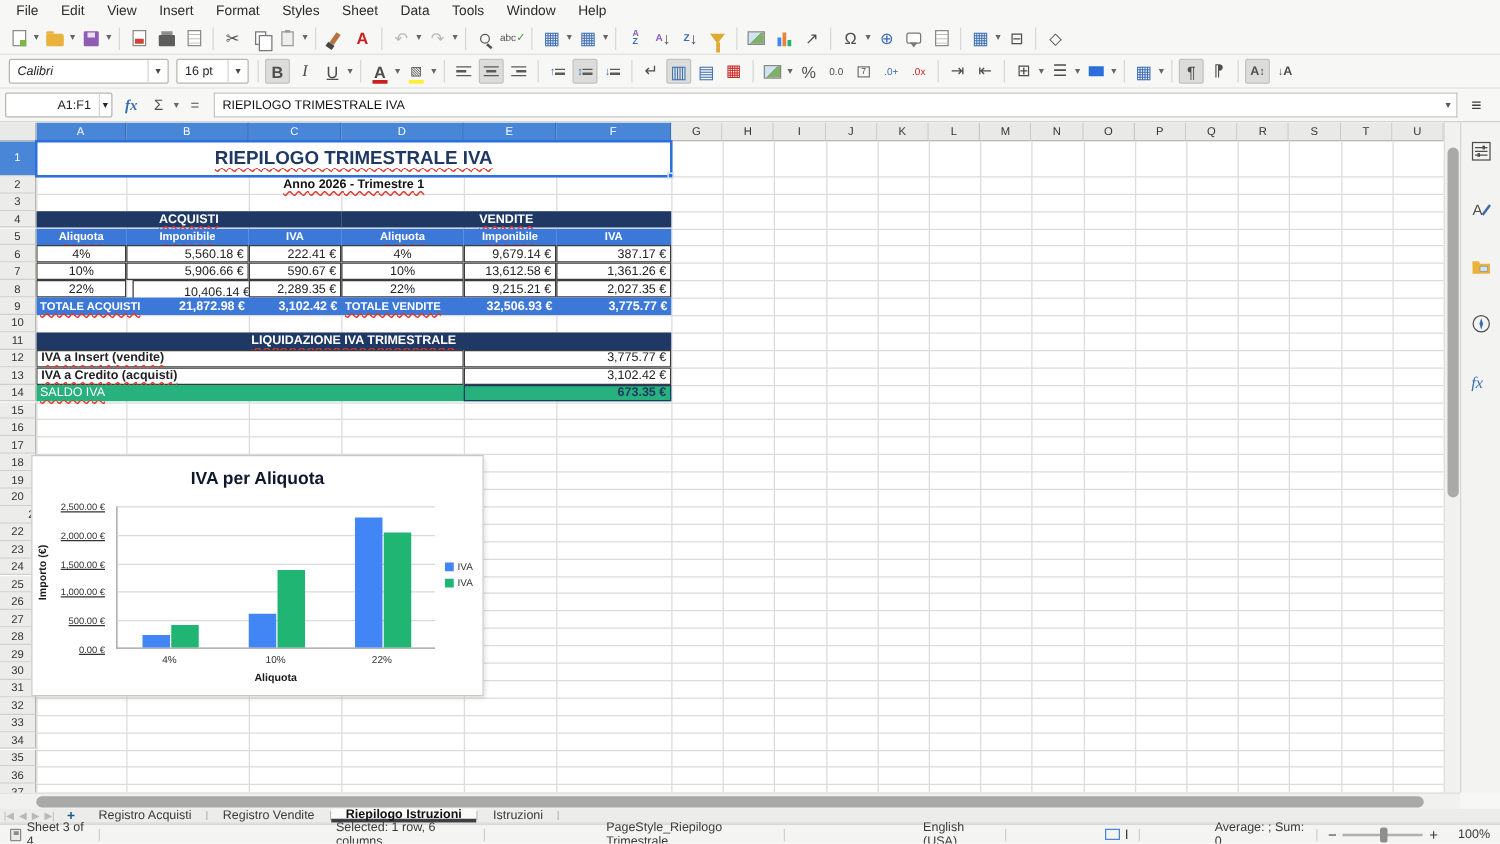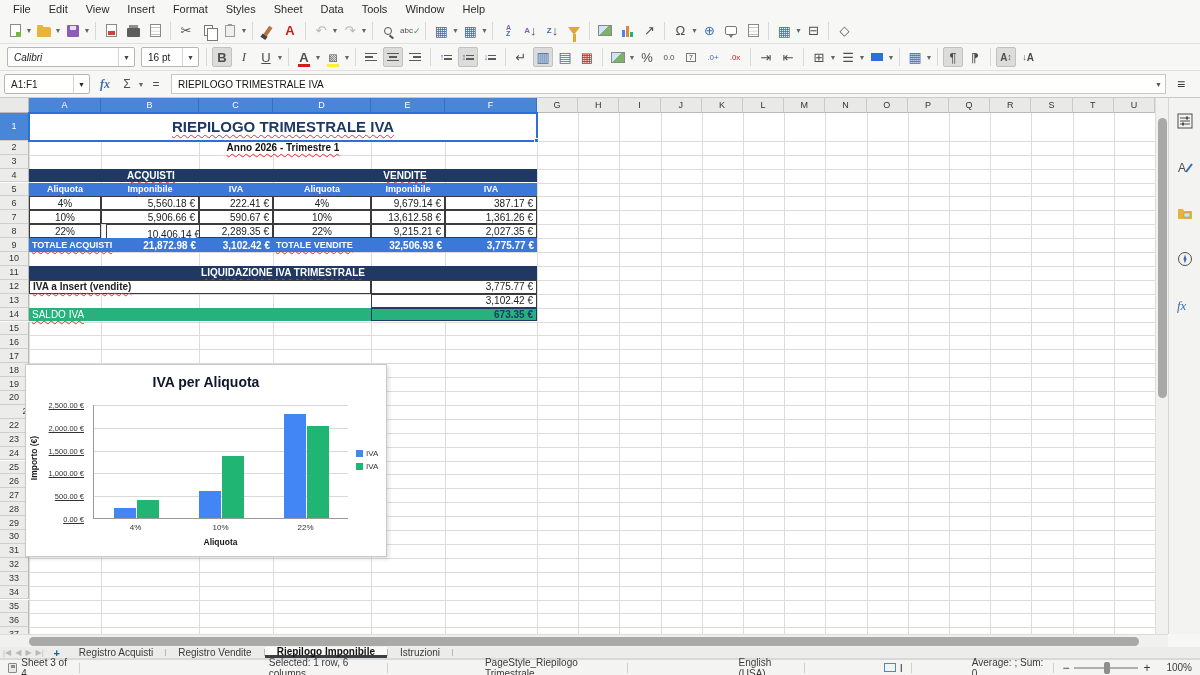--- a/index.html
+++ b/index.html
@@ -66,21 +66,21 @@
   .i-bubble { width:12px; height:9px; border:1px solid #777; border-radius:2px; background:#fff; position:relative; }
   .i-bubble::after { content:""; position:absolute; bottom:-4px; left:2px; border-left:3px solid transparent; border-right:3px solid transparent; border-top:4px solid #777; }
   .i-clipboard { width:10px; height:12px; border:1px solid #9a9a98; background:#efefed; position:relative; }
   .i-clipboard::before { content:""; position:absolute; top:-2px; left:2px; width:4px; height:2px; background:#9a9a98; }
   .stack2 { display:flex; flex-direction:column; line-height:6px; font-size:7px; font-weight:bold; }
   .stack2 .a { color:#8e5bb5; } .stack2 .z { color:#3a6db4; }
 
   
   .fbar { height:27px; display:flex; align-items:center; background:#f7f7f5; border-bottom:1px solid #c9c9c7; padding:0 4px; }
   .namebox { width:86px; height:20px; background:#fff; border:1px solid #b6b6b4; border-radius:2px; display:flex; align-items:center; font-size:10px; }
-  .namebox .val { flex:1; padding:0 6px; }
+  .namebox .val { flex:1; padding:0 6px;margin-left:35px; }
   .fx-btns { display:flex; align-items:center; margin:0 4px; }
   .fx-btns .ic { font-size:12px; }
   .fxi { color:#3a6db4; font-style:italic; font-family:"Liberation Serif",serif; font-weight:bold; }
   .finput { flex:1; height:20px; background:#fff; border:1px solid #c6c6c4; border-right:none; display:flex; align-items:center; font-size:10px; padding:0 6px; color:#111; }
   .fexp { width:14px; height:20px; background:#fff; border:1px solid #c6c6c4; border-left:none; display:flex; align-items:center; justify-content:center; font-size:7px; color:#555; }
   .hamburger { width:30px; display:flex; align-items:center; justify-content:center; font-size:14px; color:#3c3c3a; }
 
   
   .sheet { position:absolute; left:0; top:98px; width:1155px; height:536px; background:#fff; overflow:hidden; }
   .corner { position:absolute; left:0; top:0; width:29px; height:15px; background:#e9e9e7; border-right:1px solid #b9b9b7; border-bottom:1px solid #b9b9b7; z-index:5; }
@@ -595,20 +595,21 @@
     <div class="cell txl hdr5 nowrap sq" style="color: rgb(255, 255, 255); font-weight: bold; z-index: 3; left: 29px; width: 72px; top: 140.1px; height: 13.9px;">TOTALE ACQUISTI</div>
     <div class="cell txr" style="color: rgb(255, 255, 255); font-weight: bold; z-index: 3; left: 101px; width: 98px; top: 140.1px; height: 13.9px;">21,872.98 €</div>
     <div class="cell txr" style="color: rgb(255, 255, 255); font-weight: bold; z-index: 3; left: 199px; width: 74px; top: 140.1px; height: 13.9px;">3,102.42 €</div>
     <div class="cell txl hdr5 nowrap sq" style="color: rgb(255, 255, 255); font-weight: bold; z-index: 3; left: 273px; width: 98px; top: 140.1px; height: 13.9px;">TOTALE VENDITE</div>
     <div class="cell txr" style="color: rgb(255, 255, 255); font-weight: bold; z-index: 3; left: 371px; width: 74px; top: 140.1px; height: 13.9px;">32,506.93 €</div>
     <div class="cell txr" style="color: rgb(255, 255, 255); font-weight: bold; z-index: 3; left: 445px; width: 92px; top: 140.1px; height: 13.9px;">3,775.77 €</div>
 
     <div class="cell navybg txc sq" style="left: 29px; width: 508px; top: 167.9px; height: 13.9px;">LIQUIDAZIONE IVA TRIMESTRALE</div>
     <div class="cell whitebg txl bdr sq" style="font-weight: bold; left: 29px; width: 342px; top: 181.8px; height: 13.9px;">IVA a Insert (vendite)</div>
     <div class="cell whitebg txr bdr" style="left: 371px; width: 166px; top: 181.8px; height: 13.9px;">3,775.77 €</div>
+    <div class="cell whitebg txl bdr sq" style="font-weight: bold; left: 29px; width: 342px; top: 195.7px; height: 13.9px;">IVA a Credito (acquisti)</div>
     <div class="cell whitebg txr bdr" style="left: 371px; width: 166px; top: 195.7px; height: 13.9px;">3,102.42 €</div>
     <div class="cell greenbg" style="left: 29px; width: 508px; top: 209.6px; height: 13.9px;"></div>
     <div class="cell txl sq" style="color: rgb(255, 255, 255); font-weight: normal; z-index: 3; left: 29px; width: 170px; top: 209.6px; height: 13.9px;">SALDO IVA</div>
     <div class="cell txr saldo-val" style="z-index: 3; left: 371px; width: 166px; top: 209.6px; height: 13.9px;">673.35 €</div>
 
 
     <div class="chart">
       <div class="ch-title">IVA per Aliquota</div>
       <div class="ch-ylabel">Importo (€)</div>
       <div class="plot" id="chartPlot">
@@ -700,21 +701,21 @@
       <span>▶|</span>
     </div>
     <div class="addsheet">
         <span>+</span>
       </div>
     <div id="sheetTabs" style="display:flex;align-items:stretch;">
         <div class="stab">Registro Acquisti</div>
         <div class="tabsep"></div>
         <div class="stab">Registro Vendite</div>
         <div class="tabsep"></div>
-        <div class="stab active">Riepilogo Imponibile</div>
+        <div class="stab active">Riepilogo Istruzioni</div>
         <div class="tabsep"></div>
         <div class="stab">Istruzioni</div>
         <div class="tabsep"></div>
       </div>
   </div>
 
   <div class="statusbar">
     <div class="st-seg">
         <span class="savebox"></span>
         <span>Sheet 3 of 4</span>

